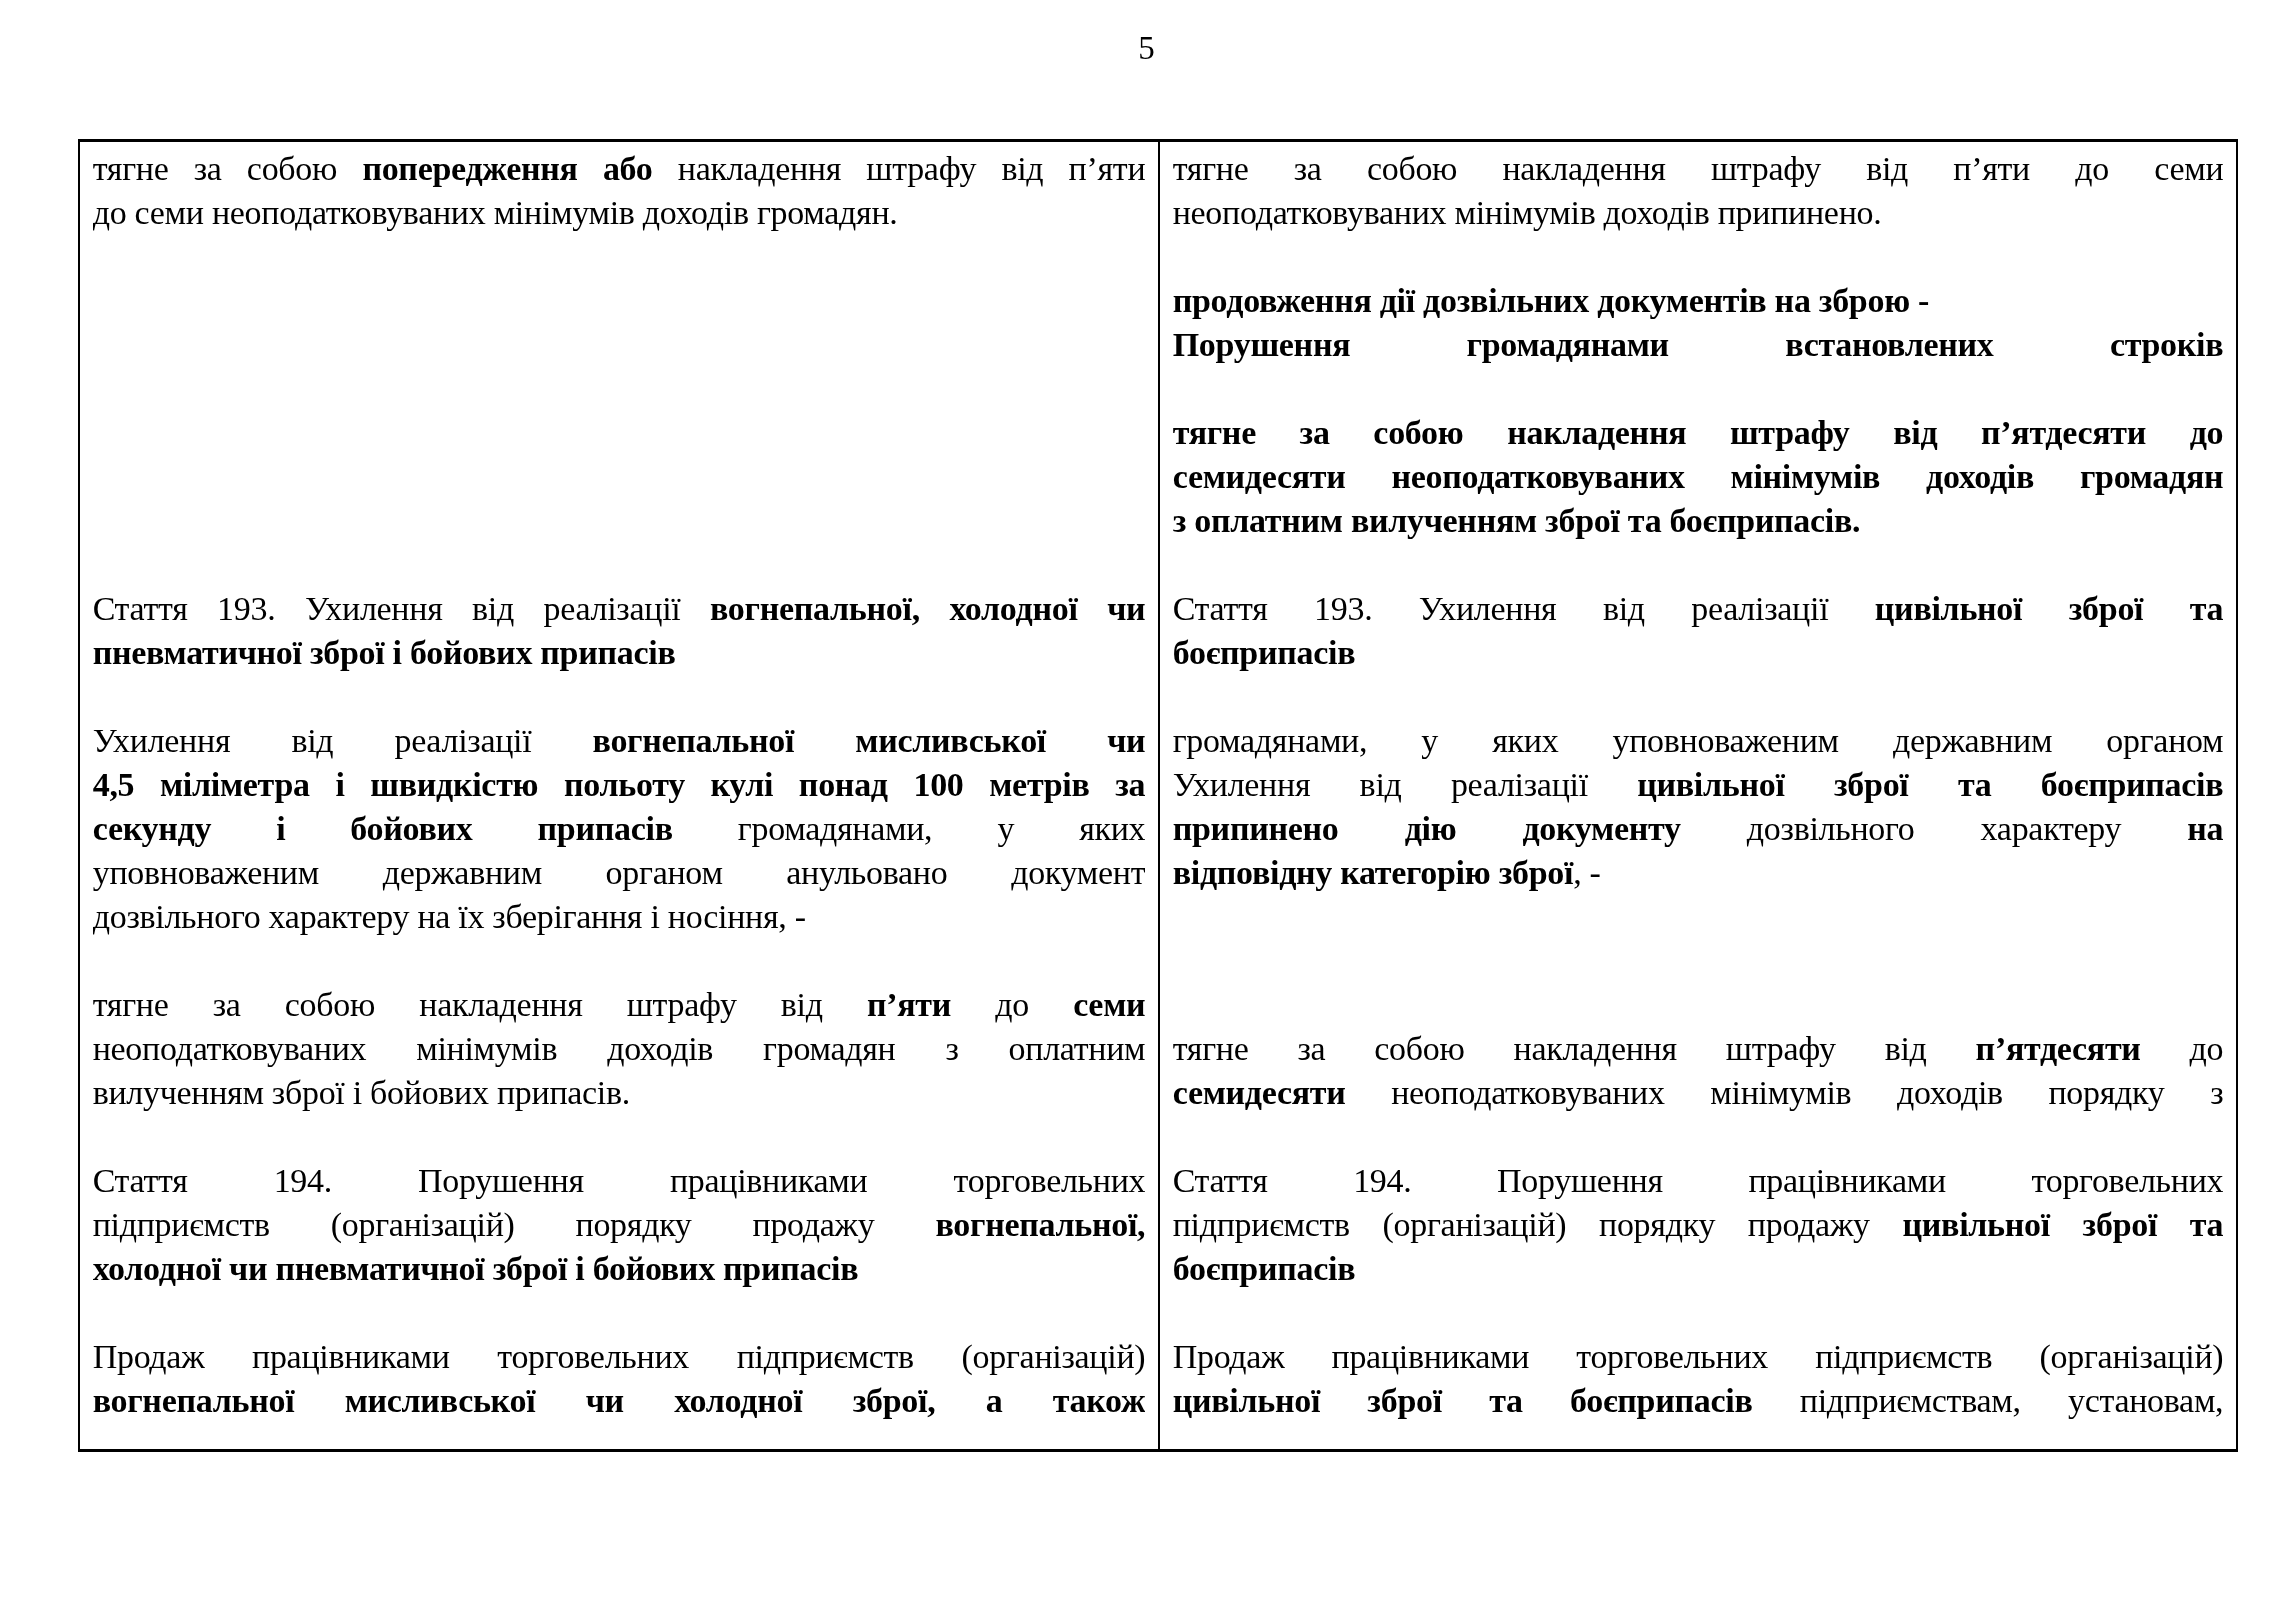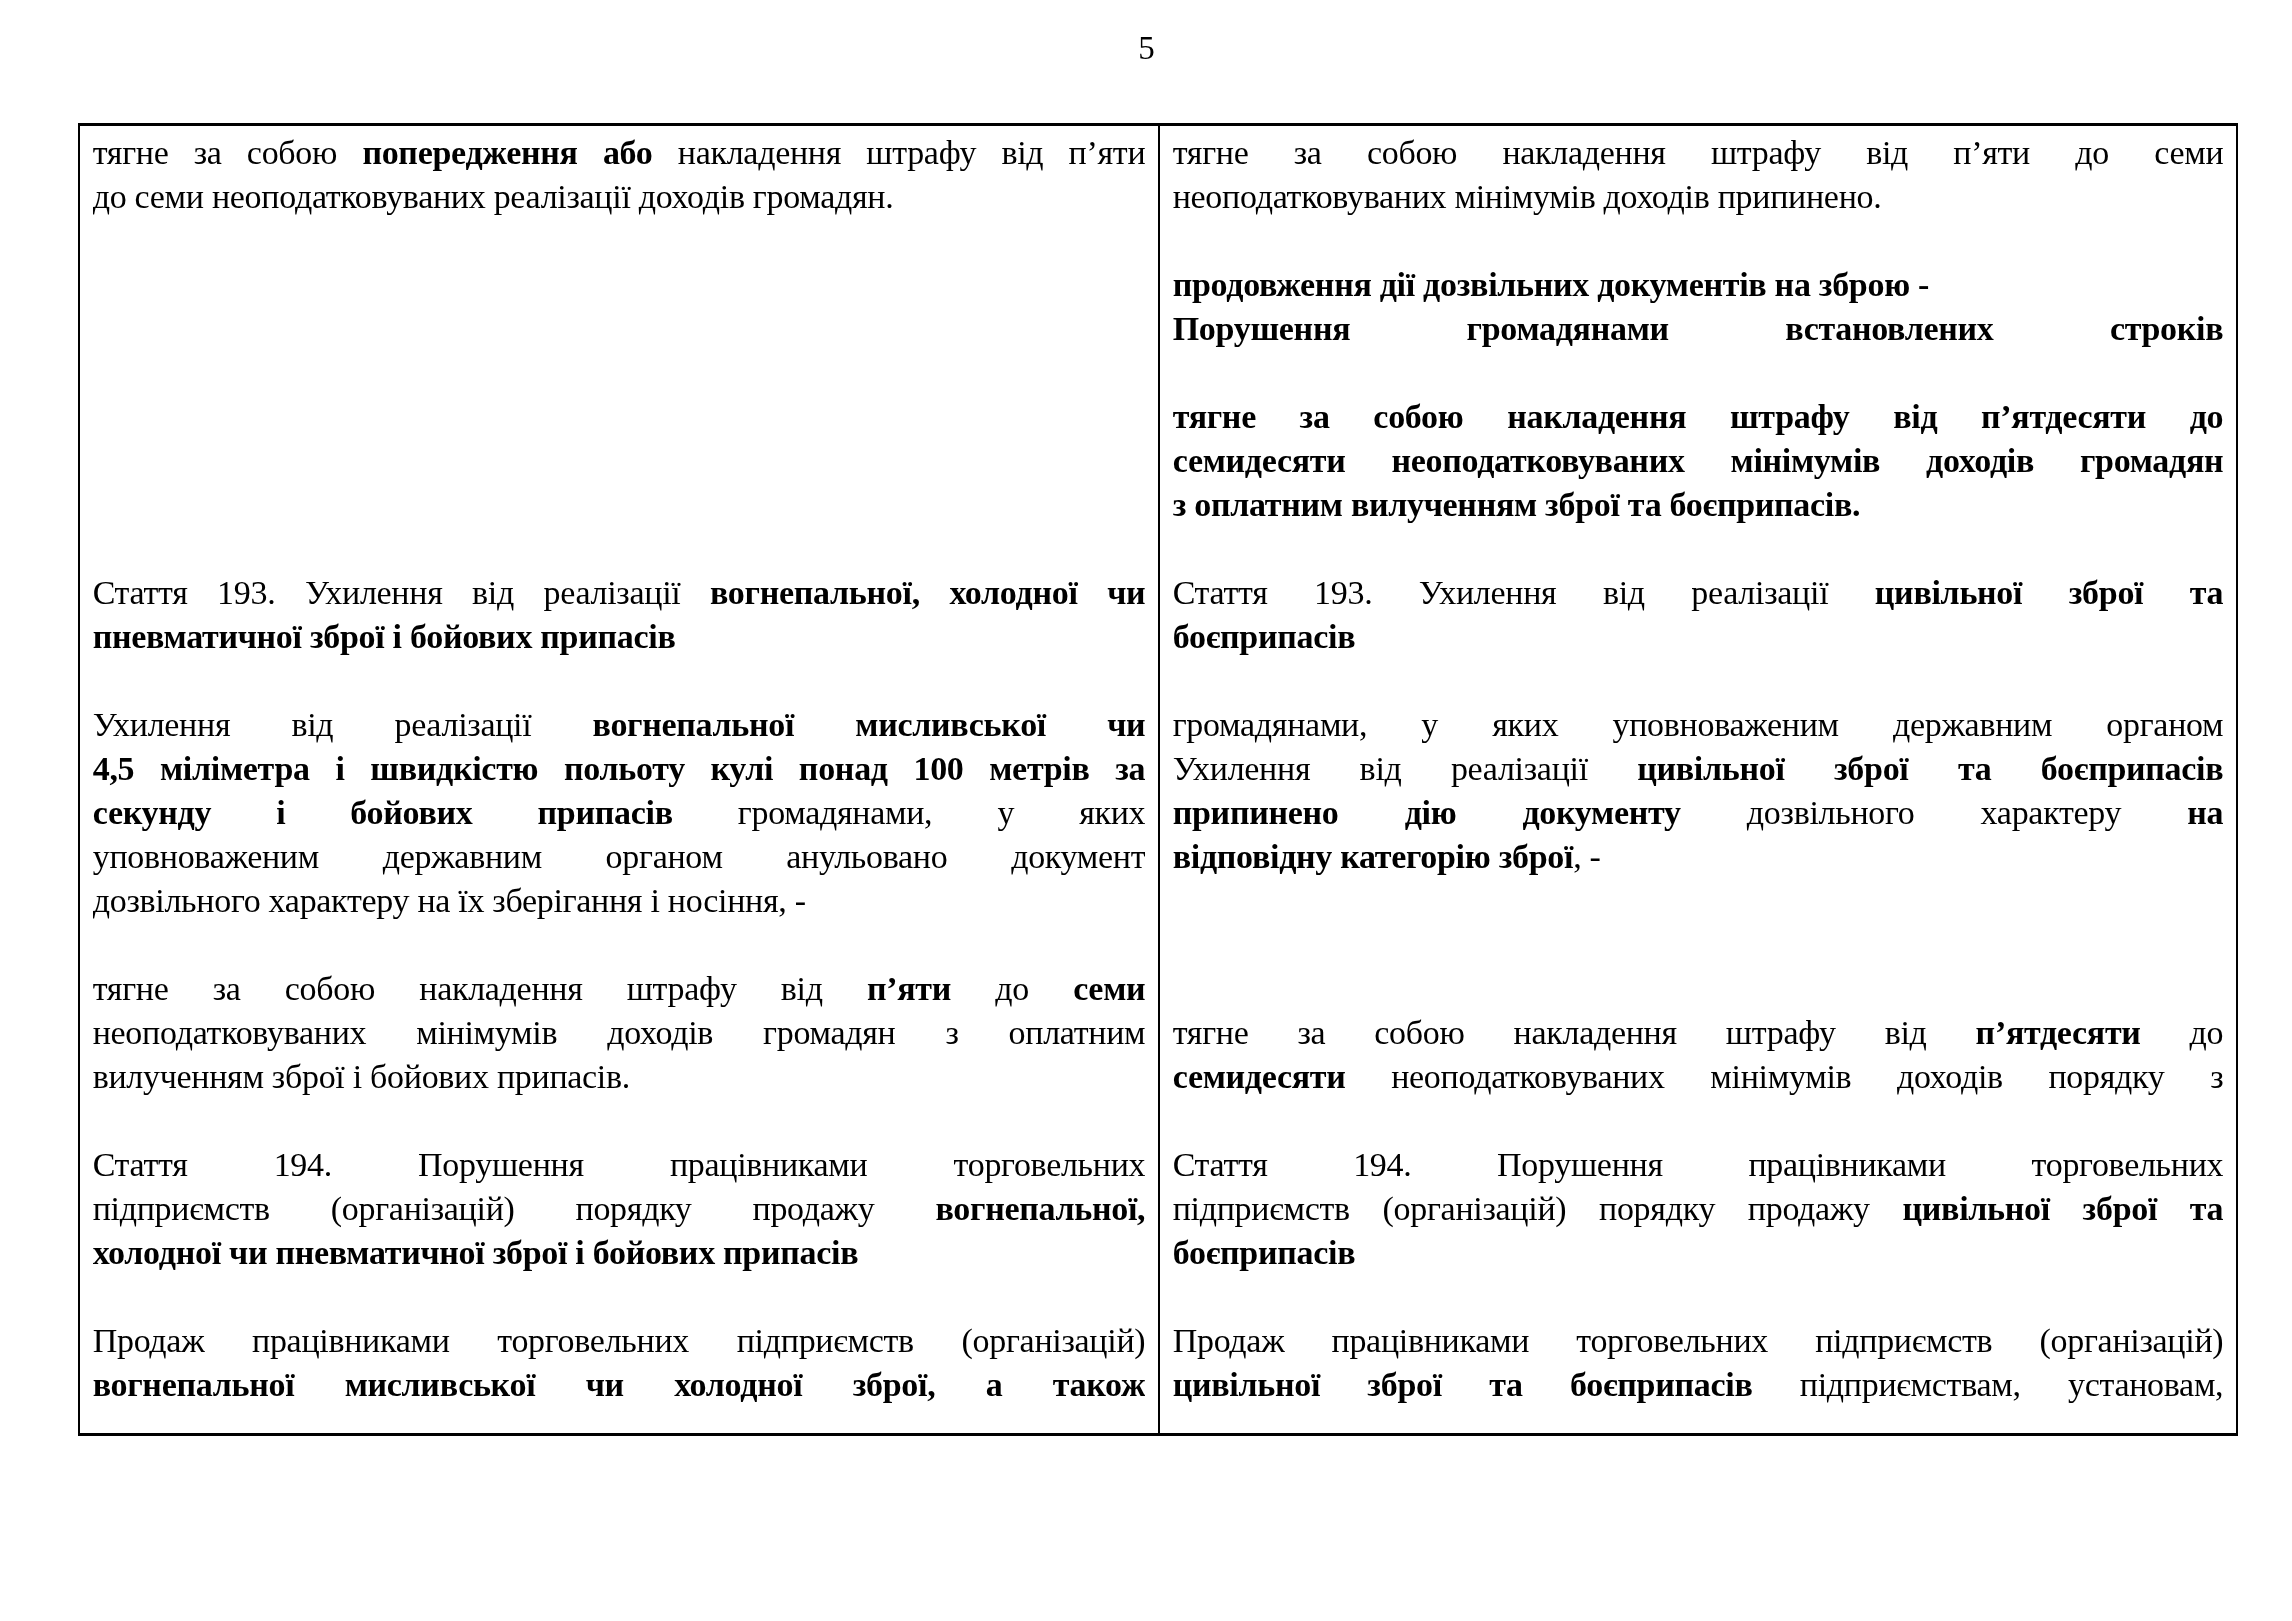--- a/index.html
+++ b/index.html
@@ -17,21 +17,21 @@
     top: 25.5px;
     left: 0;
     width: 100%;
     text-align: center;
     font-size: 33px;
     line-height: 44px;
   }
   .law-table {
     position: absolute;
     left: 78px;
-    top: 123px;
+    top: 139px;
     width: 2160px;
     height: 1313px;
     border: 2.9px solid #000000;
     border-top-width: 3.9px;
     border-bottom-width: 3.9px;
     box-sizing: border-box;
     display: flex;
   }
   .cell {
     flex: 1 1 50%;
@@ -55,21 +55,21 @@
 </style>
 </head>
 <body>
 
 <div class="page">
   <div class="page-number">5</div>
 
   <div class="law-table">
     <div class="cell left">
         <div class="ln"><span>тягне за собою </span><span class="b">попередження або</span><span> накладення штрафу від п’яти</span></div>
-        <div class="ln nj"><span>до семи неоподатковуваних реалізації доходів громадян.</span></div>
+        <div class="ln nj"><span>до семи неоподатковуваних мінімумів доходів громадян.</span></div>
         <div class="ln nj"></div>
         <div class="ln nj"></div>
         <div class="ln nj"></div>
         <div class="ln nj"></div>
         <div class="ln nj"></div>
         <div class="ln nj"></div>
         <div class="ln nj"></div>
         <div class="ln nj"></div>
         <div class="ln"><span>Стаття 193. Ухилення від реалізації </span><span class="b">вогнепальної, холодної чи</span></div>
         <div class="ln nj"><span class="b">пневматичної зброї і бойових припасів</span></div>

